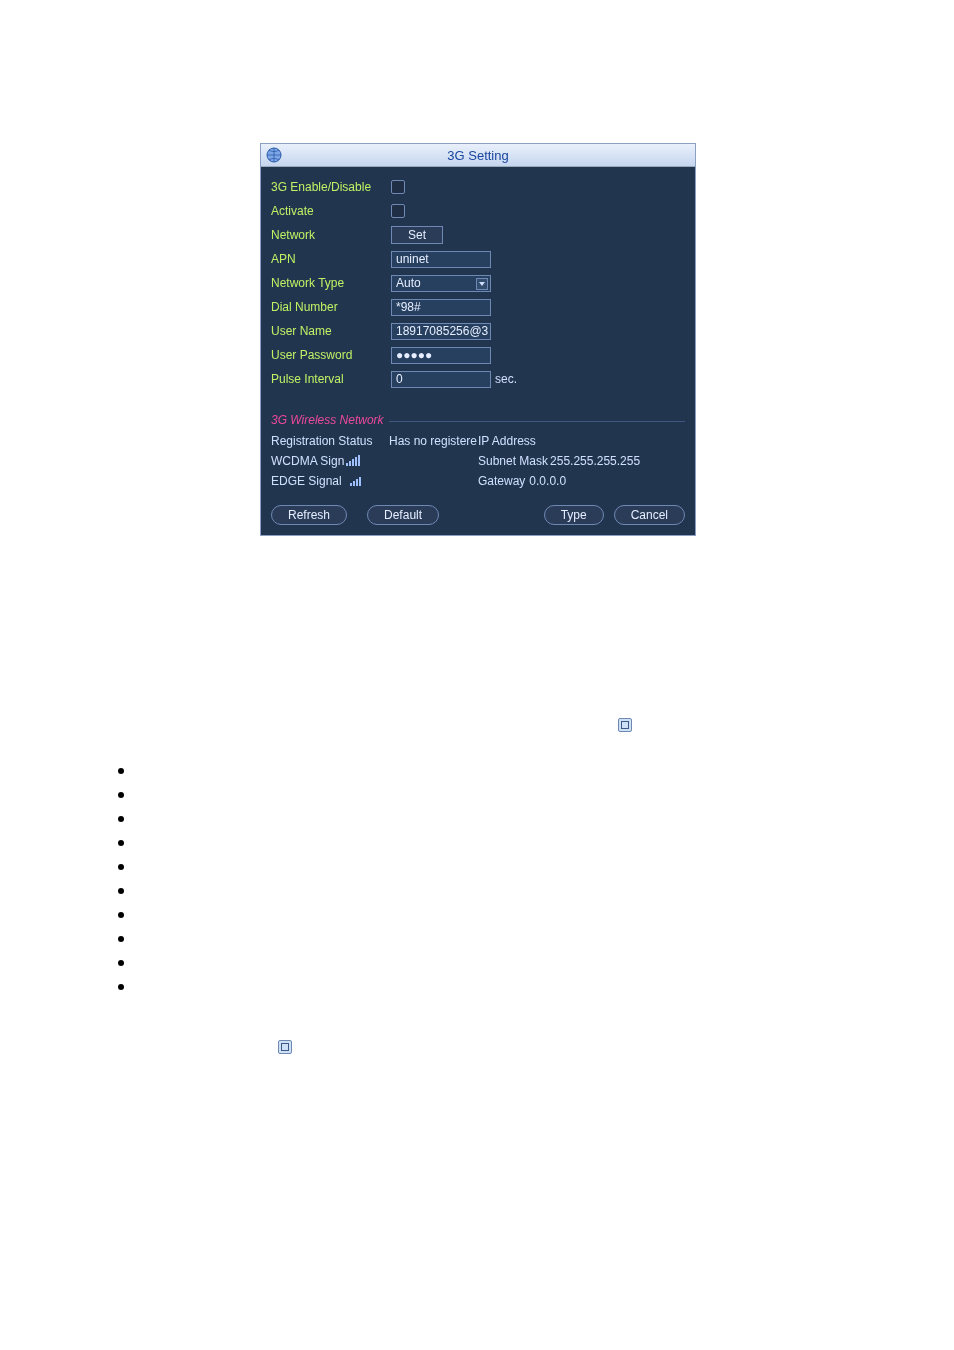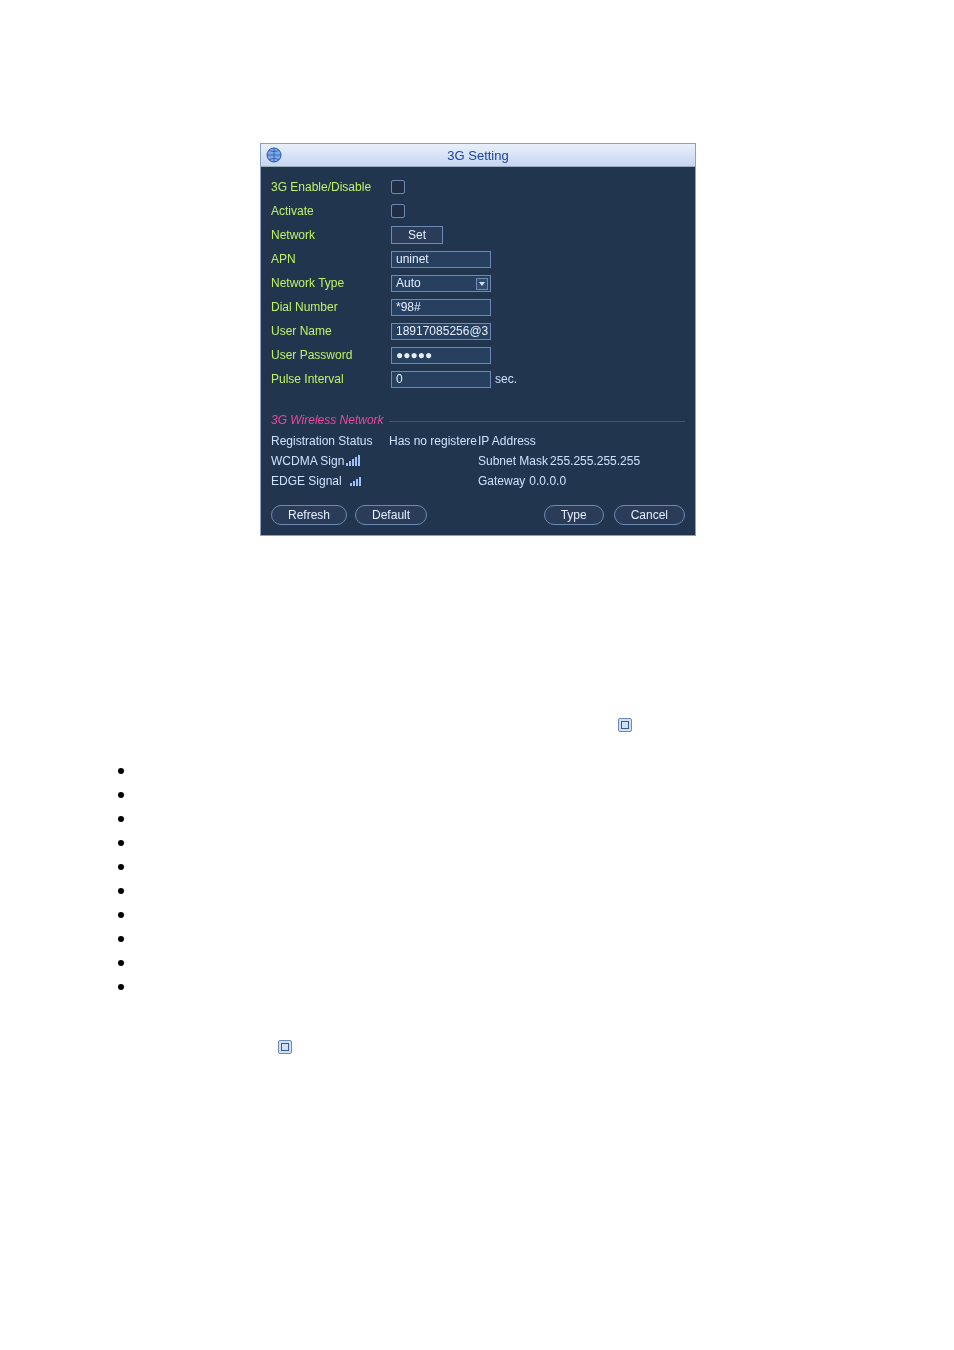--- a/index.html
+++ b/index.html
@@ -125,21 +125,21 @@
     background: #3e5780;
   }
 
   .cols { display: flex; margin-top: 4px; }
   .col { flex: 1; }
   .col .srow { height: 20px; display:flex; align-items:center; }
   .bars { display:inline-flex; gap:1px; align-items:flex-end; height:10px; margin-left:2px;}
   .bars span{ width:2px; background:#9fbfff; display:block;}
   .bars .b1{height:3px}.bars .b2{height:5px}.bars .b3{height:7px}.bars .b4{height:9px}.bars .b5{height:11px}
 
-  .btnrow { display:flex; gap:8px; margin-top:14px; justify-content:flex-start;}
+  .btnrow { display:flex; gap:20px; margin-top:14px; justify-content:flex-start;}
   .btnrow .right { margin-left:auto; display:flex; gap:10px;}
 
   
   .txt-icon {
     display:inline-block;
     width:14px; height:14px;
     vertical-align:middle;
     border:1px solid #6f89b5;
     background: #cfe0f5;
     box-sizing:border-box;

